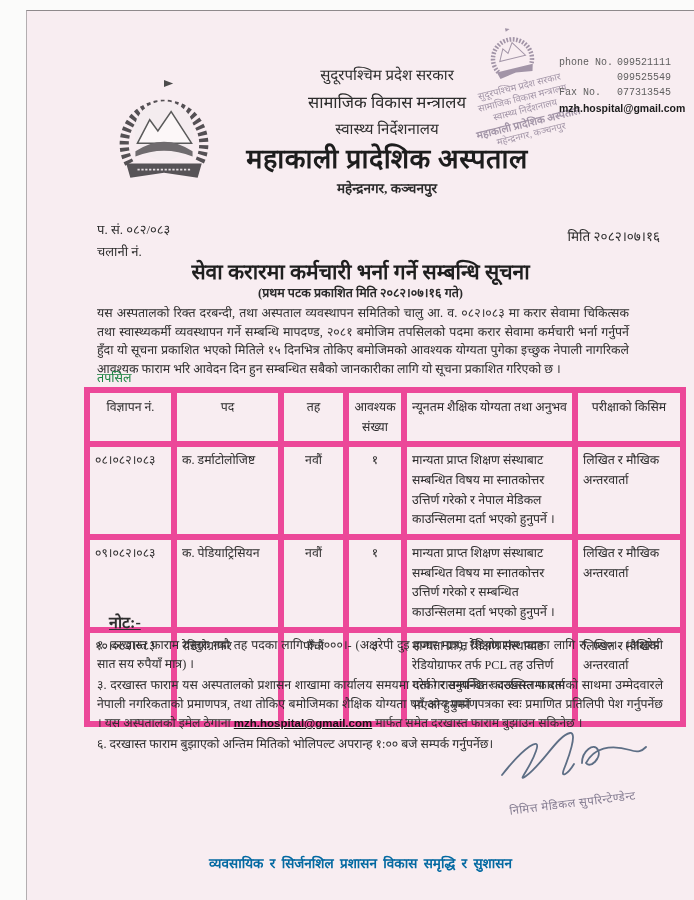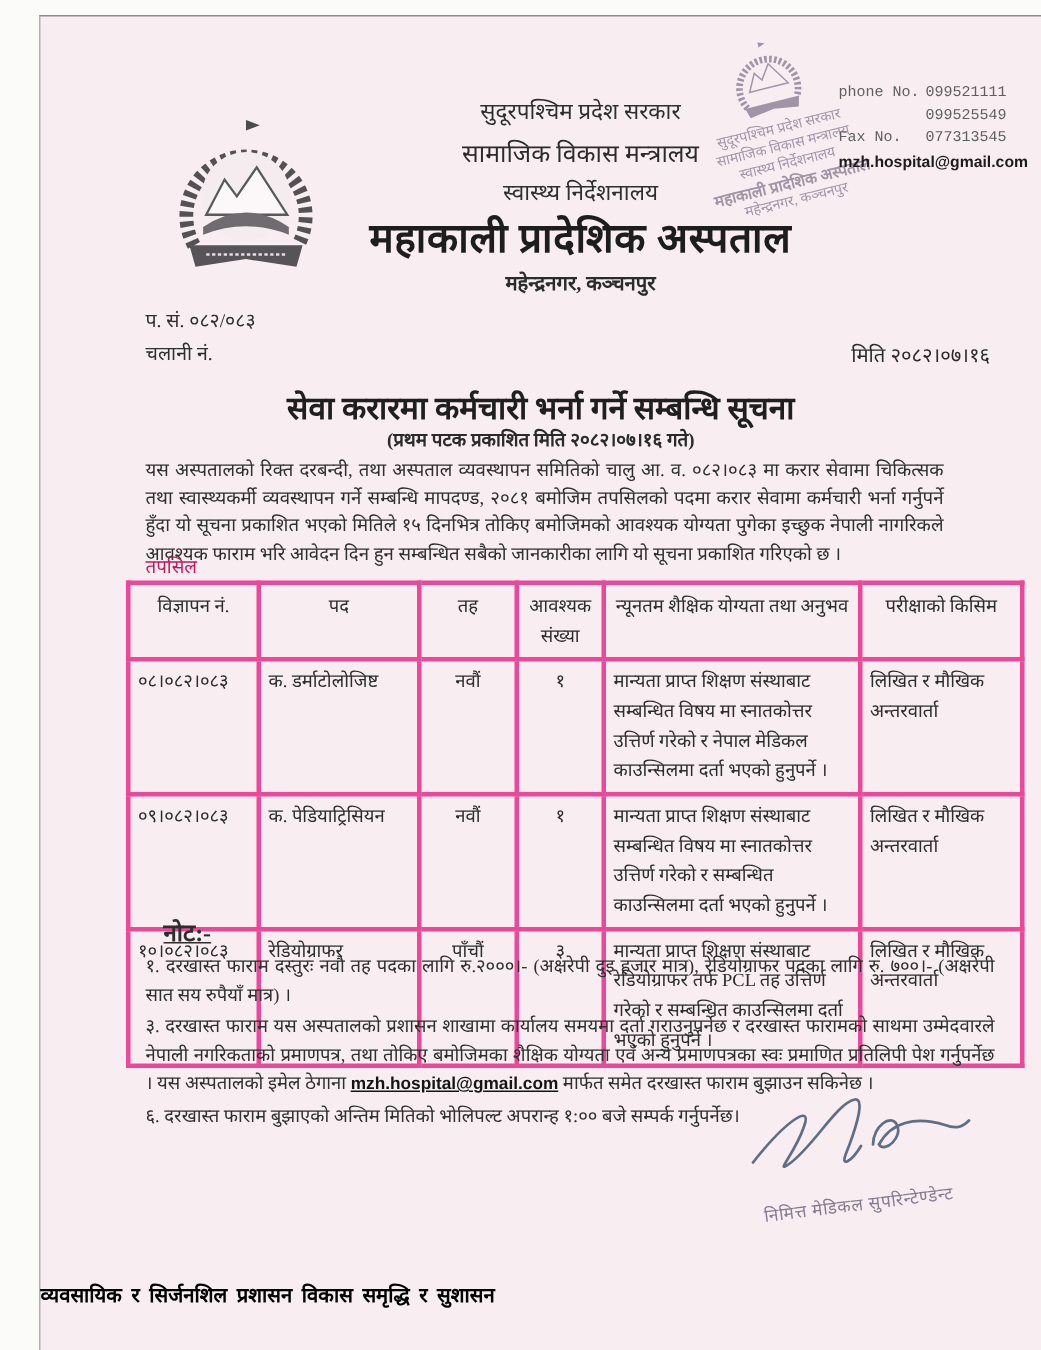--- a/index.html
+++ b/index.html
@@ -38,38 +38,38 @@
     font-size:10px;color:#5f5f5f;line-height:1.5;
   }
   .contact .row{display:flex;}
   .contact .lbl{width:58px;flex:none;}
   .contact .indent{margin-left:58px;}
   .contact .email{
     font-family:"Liberation Sans","DejaVu Sans",sans-serif;
     font-weight:bold;color:#1c1c1c;font-size:10.5px;margin-top:1px;
   }
   
-  .ref{position:absolute;left:70px;top:192px;font-size:13px;color:#2e2e2e;line-height:1.7;}
+  .ref{position:absolute;left:70px;top:208px;font-size:13px;color:#2e2e2e;line-height:1.7;}
   .date{position:absolute;right:34px;top:216px;font-size:13.5px;color:#2b2b2b;}
   
   .n-title{position:absolute;left:0;top:246px;width:100%;text-align:center;
     font-size:21px;font-weight:bold;color:#1f1f1f;}
   .n-sub{position:absolute;left:0;top:273px;width:100%;text-align:center;
     font-size:12.5px;font-weight:bold;color:#2a2a2a;}
   .n-body{position:absolute;left:70px;top:293px;width:532px;
     font-size:12.4px;line-height:18.6px;text-align:justify;color:#2e2e2e;}
-  .tapasil{position:absolute;left:70px;top:358px;font-size:12.5px;color:#be185d;}
+  .tapasil{position:absolute;left:70px;top:358px;font-size:12.5px;color:#15803d;}
   
   table.vac{
     position:absolute;left:57px;top:376px;width:596px;
     border-collapse:collapse;table-layout:fixed;
     font-size:12.3px;color:#2c2c2c;
   }
   table.vac th,table.vac td{
-    border:3px solid #ec4899;vertical-align:top;
+    border:6px solid #ec4899;vertical-align:top;
     padding:4px 5px;line-height:1.6;font-weight:normal;
   }
   table.vac th{text-align:center;padding-top:5px;}
   .c-center{text-align:center;}
   .row-tall td{height:58px;}
   .row-tall2 td{height:78px;}
   .row-tall3 td{height:80px;}
   
   .notes{position:absolute;left:70px;top:602px;width:566px;
     font-size:12.3px;line-height:19px;color:#2e2e2e;}
@@ -77,22 +77,22 @@
   .notes .item{margin-top:2px;text-align:justify;}
   .notes .email{font-weight:bold;text-decoration:underline;
     font-family:"Liberation Sans","DejaVu Sans",sans-serif;font-size:11.5px;color:#141414;}
   
   .sig{position:absolute;right:22px;top:716px;width:200px;text-align:center;}
   .sig .designation{
     display:inline-block;transform:rotate(-7deg);
     font-size:11.5px;color:#837b90;letter-spacing:.5px;margin-top:-6px;white-space:nowrap;
   }
   
-  .footer{position:absolute;left:0;top:843px;width:100%;text-align:left;
-    font-size:13.5px;color:#000000;font-weight:600;word-spacing:3px;}
+  .footer{position:absolute;left:0;top:843px;width:100%;text-align:center;
+    font-size:13.5px;color:#0369a1;font-weight:600;word-spacing:3px;}
 </style>
 </head>
 <body>
 
 <div class="paper">
 
   <div class="emblem">
     <svg viewBox="0 0 100 112" width="102" height="116">
       <path d="M50 16 L50 2 L59 5.5 L50 9 Z" fill="#4c4c4c"></path>
       <path d="M16 84 A39 39 0 1 1 84 84" fill="none" stroke="#545054" stroke-width="9" stroke-dasharray="3.5 3"></path>

